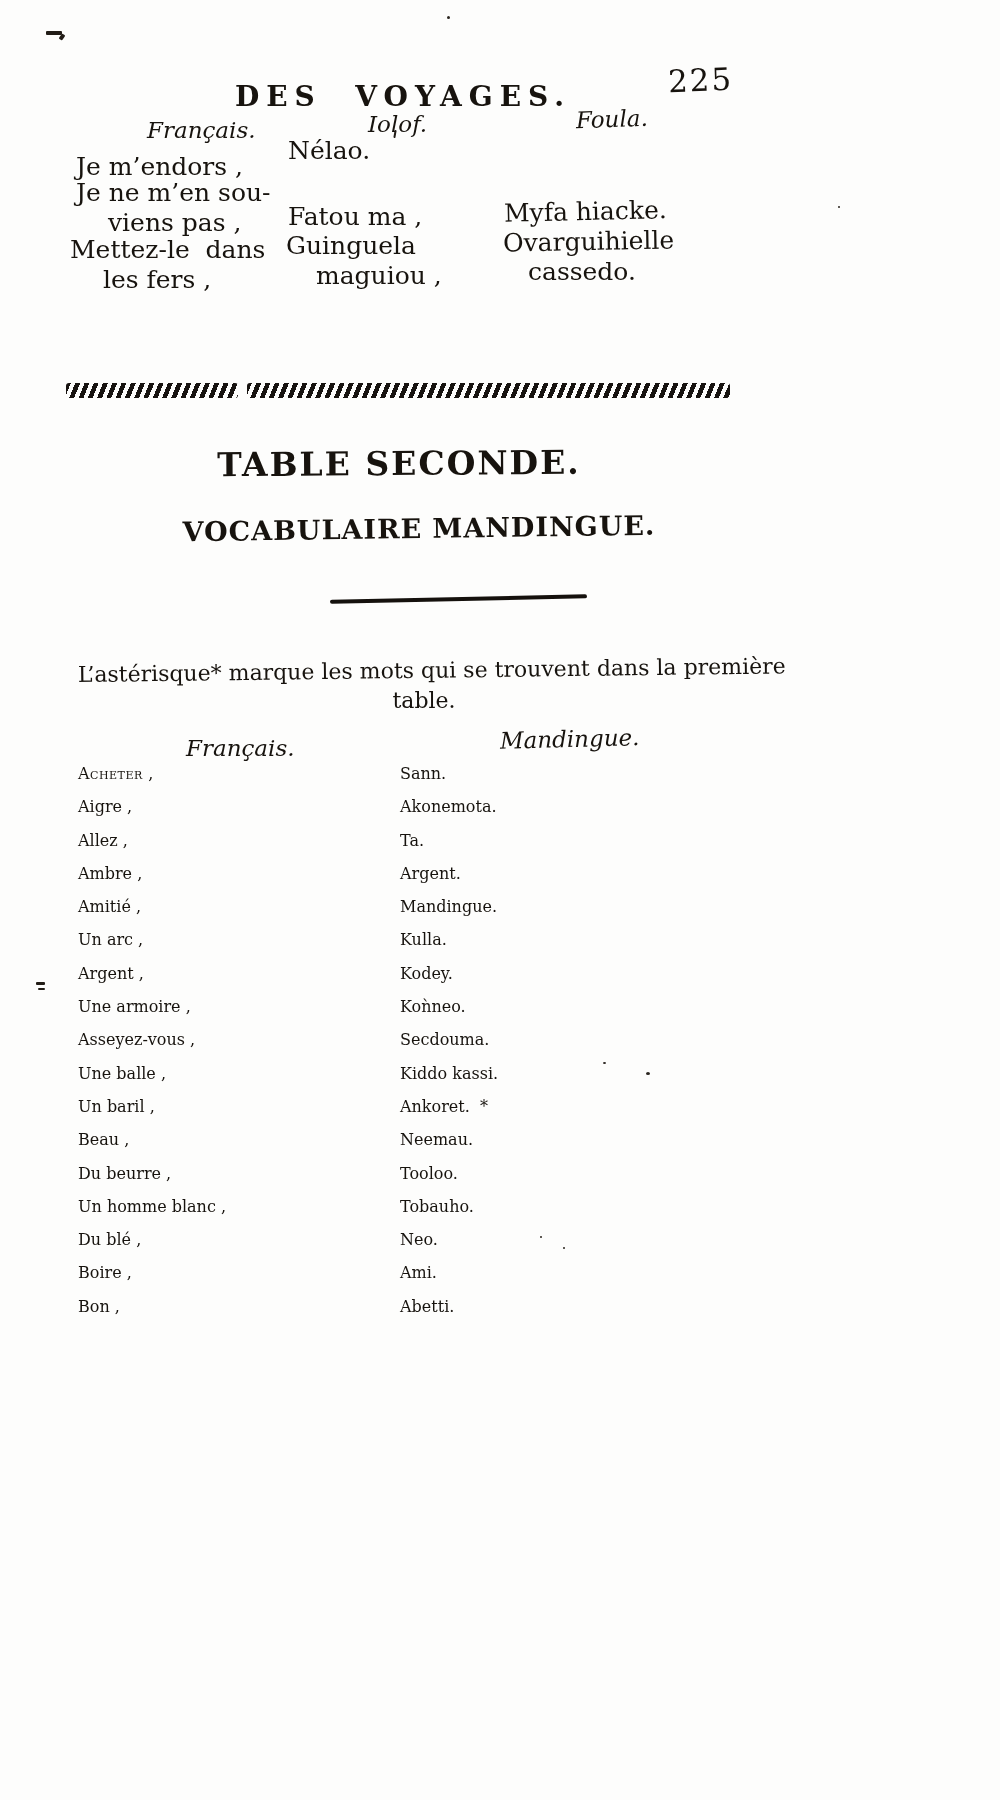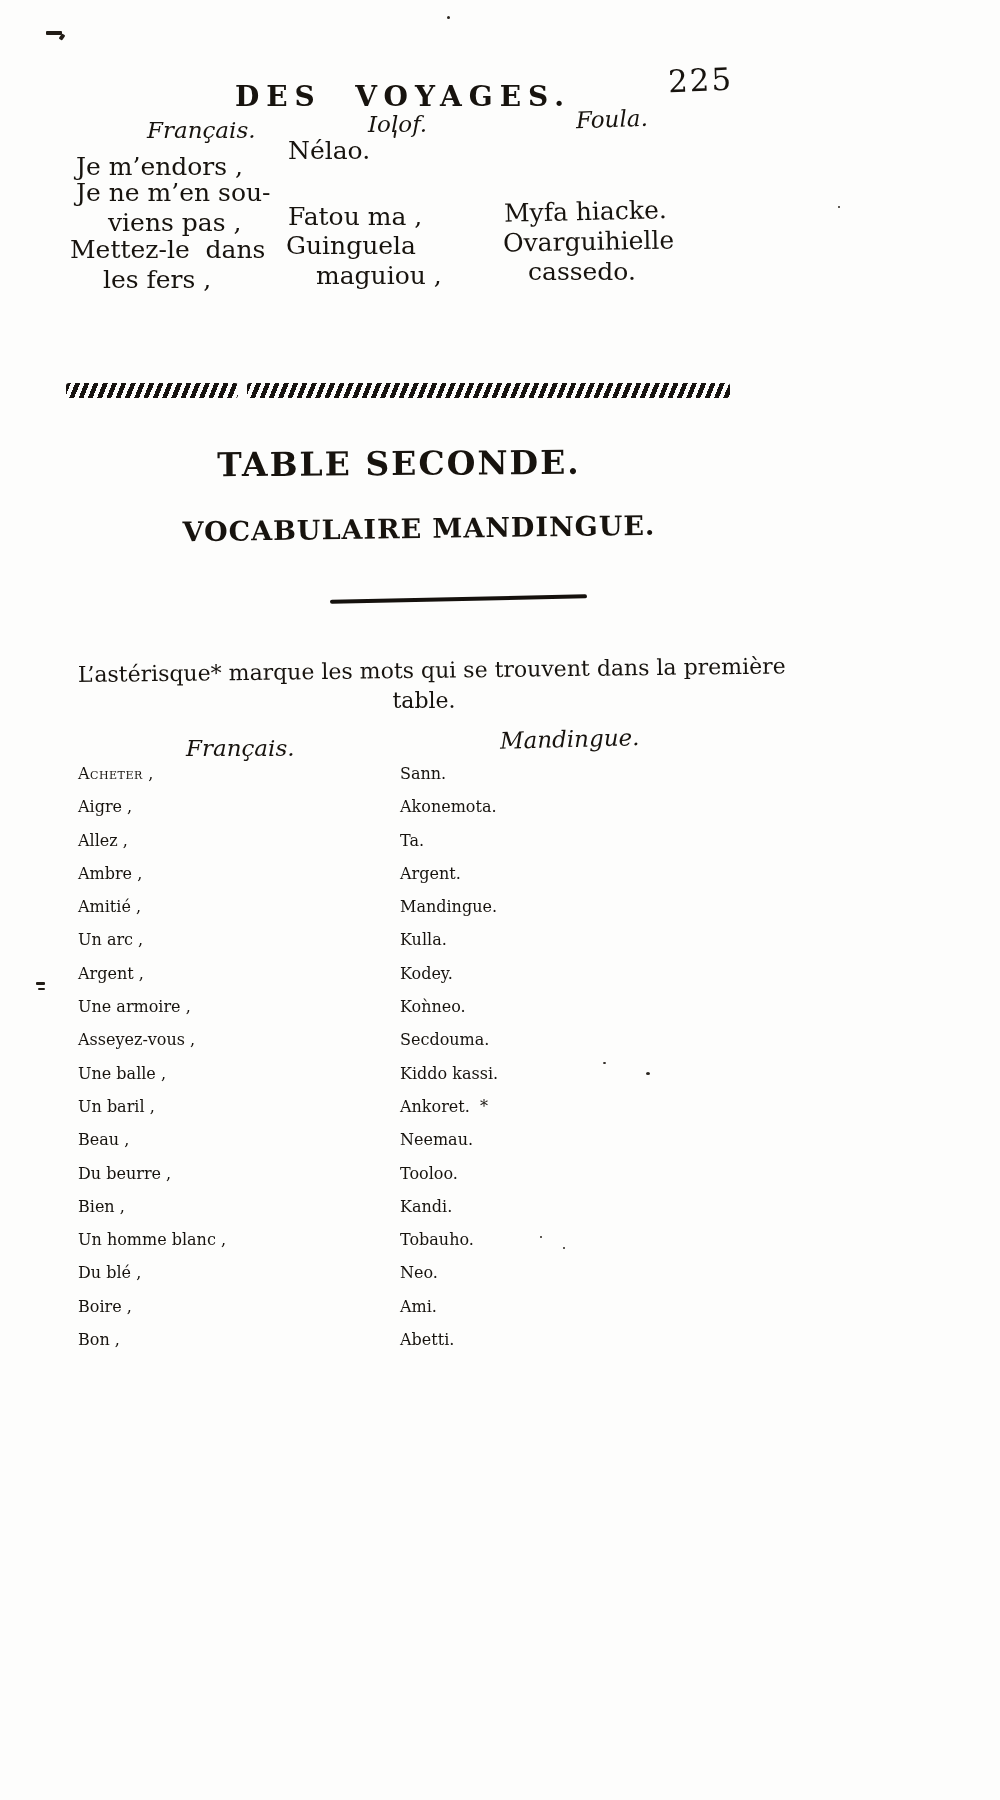--- a/index.html
+++ b/index.html
@@ -79,21 +79,20 @@
       <div class="vrow"><span class="fr">Ambre ,</span><span class="man">Argent.</span></div>
       <div class="vrow"><span class="fr">Amitié ,</span><span class="man">Mandingue.</span></div>
       <div class="vrow"><span class="fr">Un arc ,</span><span class="man">Kulla.</span></div>
       <div class="vrow"><span class="fr">Argent ,</span><span class="man">Kodey.</span></div>
       <div class="vrow"><span class="fr">Une armoire ,</span><span class="man">Koǹneo.</span></div>
       <div class="vrow"><span class="fr">Asseyez-vous ,</span><span class="man">Secdouma.</span></div>
       <div class="vrow"><span class="fr">Une balle ,</span><span class="man">Kiddo kassi.</span></div>
       <div class="vrow"><span class="fr">Un baril ,</span><span class="man">Ankoret.  *</span></div>
       <div class="vrow"><span class="fr">Beau ,</span><span class="man">Neemau.</span></div>
       <div class="vrow"><span class="fr">Du beurre ,</span><span class="man">Tooloo.</span></div>
-      <div class="vrow"><span class="fr">Bien ,</span><span class="man">Kandi.</span></div>
       <div class="vrow"><span class="fr">Un homme blanc ,</span><span class="man">Tobauho.</span></div>
       <div class="vrow"><span class="fr">Du blé ,</span><span class="man">Neo.</span></div>
       <div class="vrow"><span class="fr">Boire ,</span><span class="man">Ami.</span></div>
       <div class="vrow"><span class="fr">Bon ,</span><span class="man">Abetti.</span></div>
     </div>
 
   <div class="bar" style="left:46px; top:31px; width:16px; height:4px;"></div>
   <div class="bar" style="left:60px; top:34px; width:4px; height:6px; transform:rotate(35deg);"></div>
   <div class="bar" style="left:36px; top:982px; width:9px; height:3px;"></div>
   <div class="bar" style="left:38px; top:988px; width:7px; height:2px;"></div>

